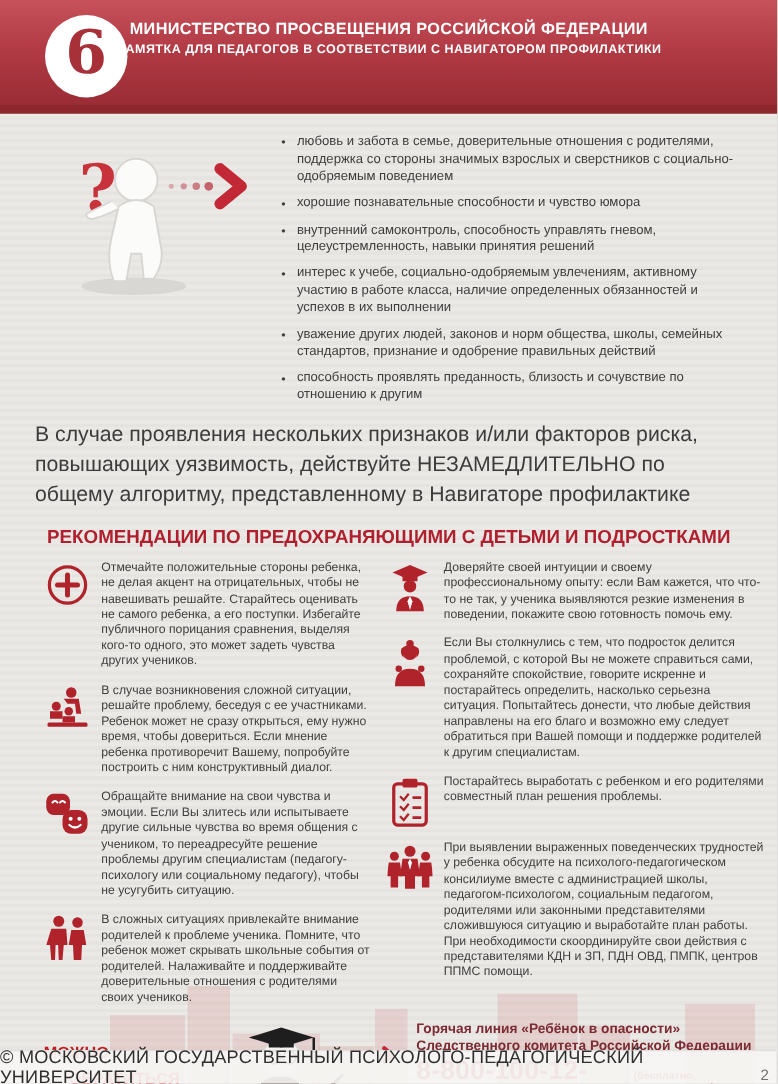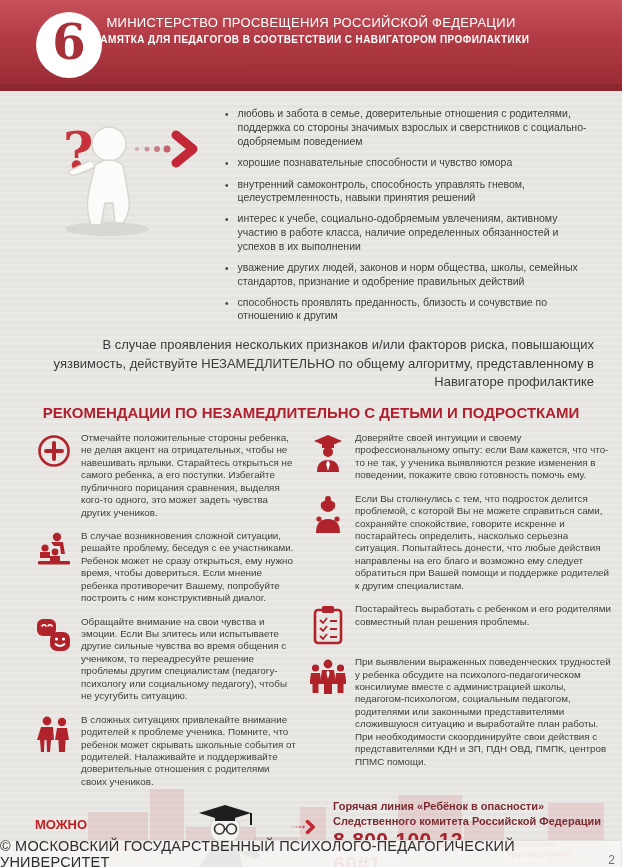--- a/index.html
+++ b/index.html
@@ -21,34 +21,34 @@
     color:#fff; text-align:center; padding-top:15px;
   }
   .logo {
     position:absolute; left:36px; top:12px; width:66px; height:66px;
     border-radius:50%; background:#fff; display:flex; align-items:center; justify-content:center;
   }
   .logo span {
     font-family:"DejaVu Serif", serif; font-weight:bold; font-size:48px; line-height:1;
     color:#a83039; transform:translateY(-3px);
   }
-  .h-ministry { font-size:13px; font-weight:normal; letter-spacing:.3px; }
+  .h-ministry { font-size:13px; font-weight:bold; letter-spacing:.3px; }
   .h-title   { font-size:27px; font-weight:bold; letter-spacing:.5px; margin-top:2px; }
   .h-sub     { font-size:10px; font-weight:bold; letter-spacing:.4px; margin-top:4px; }
 
   
   .sec1 { display:flex; padding:16px 26px 0 35px; gap:8px; }
   .sec1-left { width:182px; flex:none; }
   .question { color:#c00b0c; font-weight:bold; font-size:12.5px; line-height:1.4; }
   .qfigure { margin:4px 0 0 10px; }
   .factors { flex:1; list-style:none; }
   .factors li { display:flex; gap:9px; font-size:10.5px; line-height:1.32; color:#3e3e3e; margin-bottom:7px; }
   .factors li .dot { color:#3e3e3e; font-size:10px; line-height:1.5; }
 
-  .alert { width:566px; margin:6px auto 0; text-align:right; font-size:13px; line-height:1.4; color:#3c3c3c; }
+  .alert { width:566px; margin:6px auto 0; text-align:left; font-size:17px; line-height:1.4; color:#3c3c3c; }
 
   .rec-title { text-align:center; font-size:15px; font-weight:bold; color:#b01f2e; margin-top:13px; }
 
   
   .cols { display:flex; gap:12px; padding:11px 8px 0 35px; }
   .col-l { width:262px; flex:none; }
   .col-r { flex:1; }
   .rec-item { display:flex; gap:8px; margin-bottom:11px; }
   .rec-icon { width:38px; flex:none; display:flex; justify-content:center; padding-top:2px; }
   .rec-text { font-size:9.8px; line-height:1.27; color:#3e3e3e; }
@@ -154,32 +154,32 @@
           </li>
         <li>
             <span class="dot">•</span>
             <span>способность проявлять преданность, близость и сочувствие по отношению к другим</span>
           </li>
       </ul>
     </div>
 
     <div class="alert">В случае проявления нескольких признаков и/или факторов риска, повышающих уязвимость, действуйте НЕЗАМЕДЛИТЕЛЬНО по общему алгоритму, представленному в Навигаторе профилактике</div>
 
-    <div class="rec-title">РЕКОМЕНДАЦИИ ПО НЕЗАМЕДЛИТЕЛЬНО С ДЕТЬМИ И ПОДРОСТКАМИ</div>
+    <div class="rec-title">РЕКОМЕНДАЦИИ ПО ПРЕДОХРАНЯЮЩИМИ С ДЕТЬМИ И ПОДРОСТКАМИ</div>
 
     <div class="cols">
       <div class="col-l">
         <div class="rec-item">
           <span class="rec-icon">
             <svg width="34" height="34" viewBox="0 0 34 34">
                 <circle cx="17" cy="17" r="14.5" fill="none" stroke="#b0232b" stroke-width="2.6"></circle>
                 <path d="M17 9 V25 M9 17 H25" stroke="#b0232b" stroke-width="4" stroke-linecap="round"></path>
               </svg>
           </span>
-          <div class="rec-text">Отмечайте положительные стороны ребенка, не делая акцент на отрицательных, чтобы не навешивать ярлыки. Старайтесь открыться не самого ребенка, а его поступки. Избегайте публичного порицания сравнения, выделяя кого-то одного, это может задеть чувства других учеников.</div>
+          <div class="rec-text">Отмечайте положительные стороны ребенка, не делая акцент на отрицательных, чтобы не навешивать решайте. Старайтесь оценивать не самого ребенка, а его поступки. Избегайте публичного порицания сравнения, выделяя кого-то одного, это может задеть чувства других учеников.</div>
         </div>
         <div class="rec-item">
           <span class="rec-icon">
             <svg width="36" height="38" viewBox="0 0 36 38" fill="#b0232b">
                 <circle cx="21" cy="5" r="4.2"></circle>
                 <path d="M15 10 h12 l2 12 h-4 l-1-8 h-6 z"></path>
                 <circle cx="9" cy="16" r="3.6"></circle>
                 <path d="M4 20 h10 v6 h-10 z"></path>
                 <circle cx="19" cy="20" r="3.4"></circle>
                 <path d="M14 24 h10 v5 h-10 z"></path>

